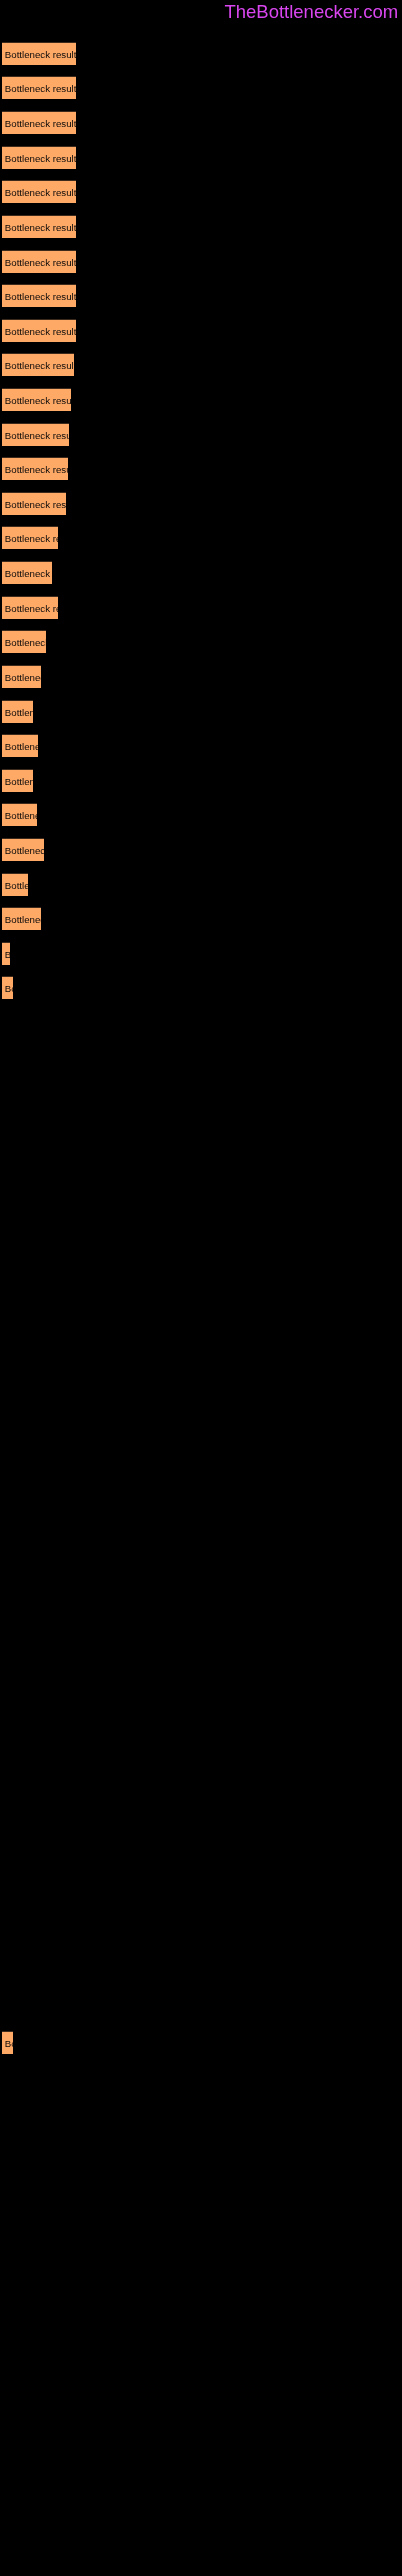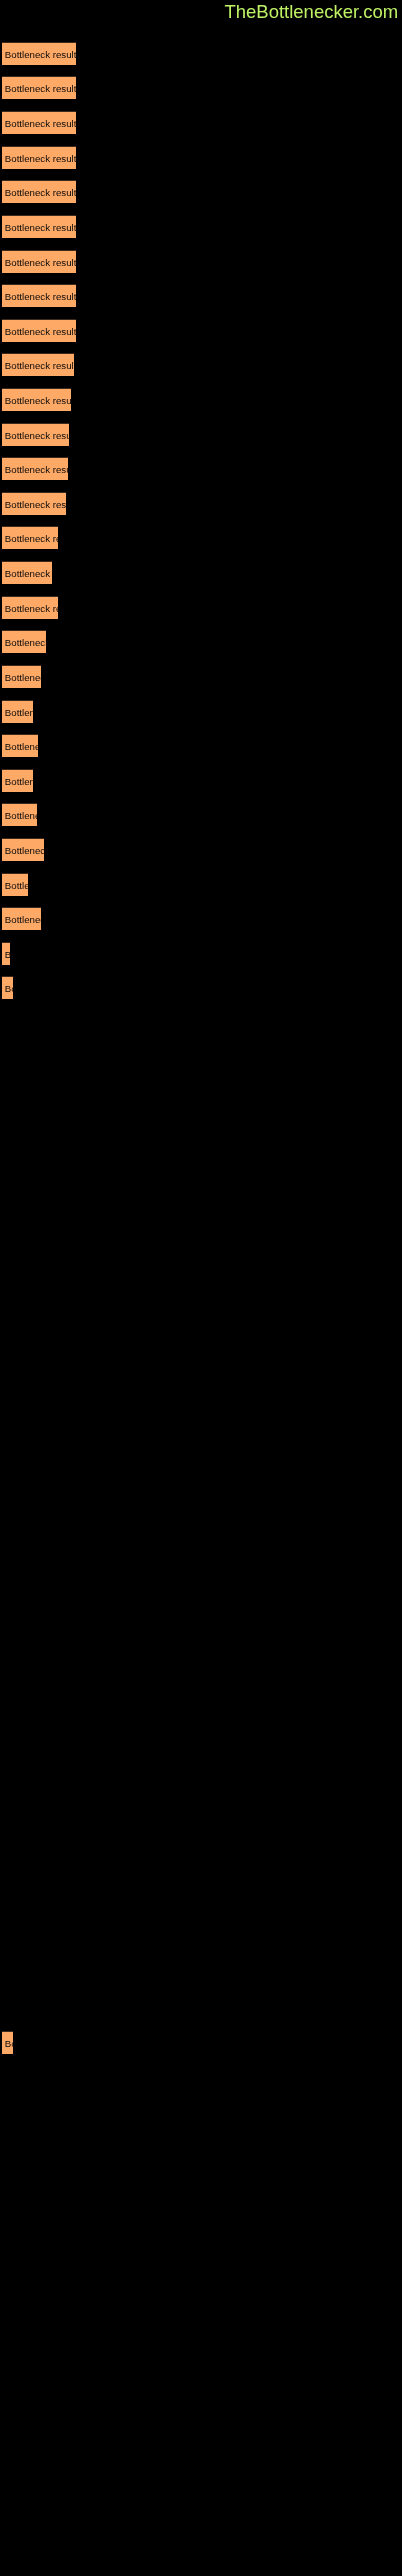--- a/index.html
+++ b/index.html
@@ -19,21 +19,21 @@
     width: 403px;
     height: 2576px;
     background: #000000;
   }
   .site-title {
     position: absolute;
     top: 0px;
     right: 4.8px;
     font-size: 18.5px;
     line-height: 24px;
-    color: #bef264;
+    color: #d946ef;
     letter-spacing: 0px;
     white-space: nowrap;
     font-family: "Liberation Sans", sans-serif;
   }
   .chart-area {
     position: absolute;
     left: 0px;
     top: 0px;
     width: 403px;
     height: 2576px;

